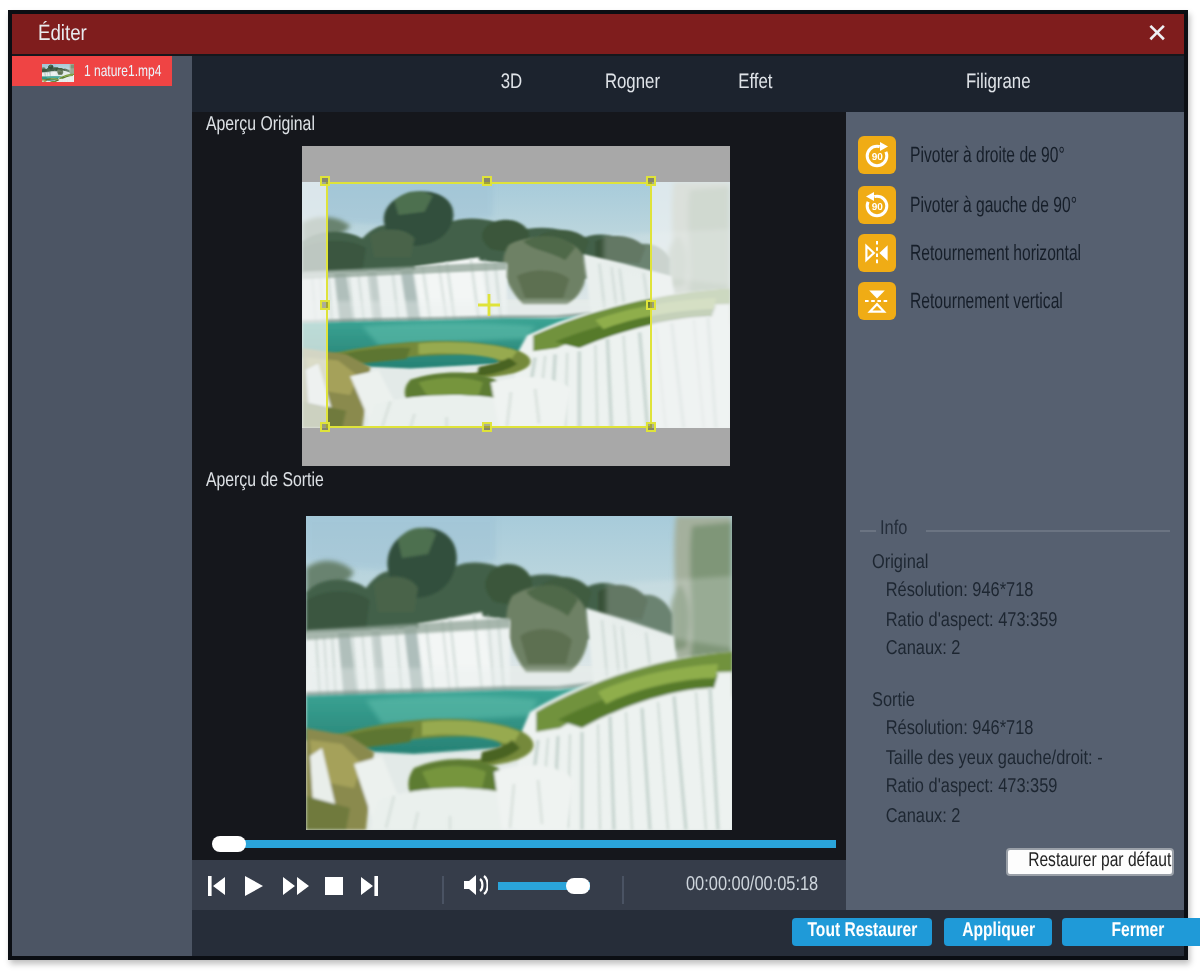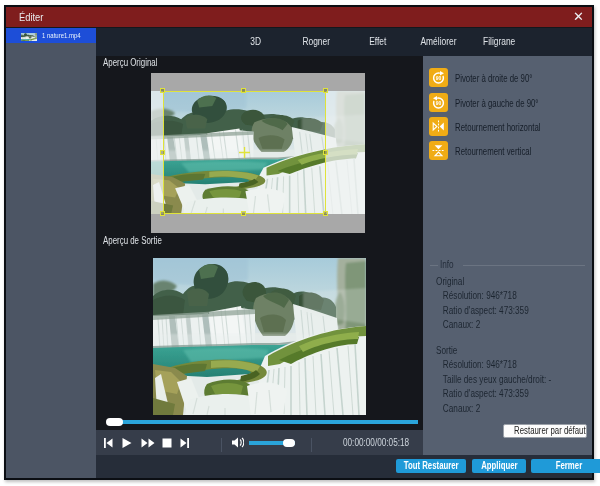--- a/index.html
+++ b/index.html
@@ -4,21 +4,21 @@
 <style>
 * { margin:0; padding:0; box-sizing:border-box; }
 html,body { width:600px; height:486px; background:#ffffff; font-family:"Liberation Sans", sans-serif; overflow:hidden; }
 #win { position:absolute; left:4px; top:5px; width:590px; height:475px; background:#15171c; border:2px solid #0b0e13; box-shadow:1px 2px 3px rgba(0,0,0,0.25); }
 
 #titlebar { position:absolute; left:0; top:0; width:586px; height:20px; background:#7f1d1d; }
 #titlebar .t { position:absolute; left:13px; top:4px; font-size:11px; color:#e9ebee; transform:scaleX(0.85); transform-origin:0 50%; }
 #titlebar .x { position:absolute; right:8px; top:2px; font-size:13px; color:#eef1f4; }
 
 #sidebar { position:absolute; left:0; top:21px; width:90px; height:450px; background:#4c5564; }
-#siditem { position:absolute; left:0; top:0px; width:90px; height:15px; background:#1d4ed8; }
+#siditem { position:absolute; left:0; top:0px; width:80px; height:15px; background:#ef4444; }
 #siditem .th { position:absolute; left:15px; top:2px; width:16px; height:11px; overflow:hidden; }
 #siditem .nm { position:absolute; left:36px; top:3px; font-size:8px; color:#eaf5fc; transform:scaleX(0.75); transform-origin:0 50%; white-space:nowrap; }
 
 #tabbar { position:absolute; left:90px; top:21px; width:496px; height:28px; background:#1c232e; }
 .tab { position:absolute; top:1px; width:61px; height:24px; line-height:24px; text-align:center; font-size:10.5px; color:#dfe3e8; }
 .scl { display:inline-block; transform:scaleX(0.8); transform-origin:center; white-space:nowrap; }
 .tab.active { background:#2aa3dc; color:#ffffff;margin-top:45px; }
 
 #content { position:absolute; left:90px; top:49px; width:327px; height:374px; background:#15171c; }
 .caplabel { position:absolute; left:7px; font-size:10px; color:#dde1e5; transform:scaleX(0.79); transform-origin:0 50%; white-space:nowrap; }
@@ -209,21 +209,20 @@
             <use href="#falls"></use>
           </svg></div>
       <div class="nm">1 nature1.mp4</div>
     </div>
   </div>
   <div id="tabbar">
     <div class="tab active" style="left:68px"><span class="scl">Faire pivoter</span></div>
     <div class="tab" style="left:129px"><span class="scl">3D</span></div>
     <div class="tab" style="left:251px"><span class="scl">Effet</span></div>
     <div class="tab" style="left:190px"><span class="scl">Rogner</span></div>
-    <div class="tab" style="left:312px"><span class="scl">Améliorer</span></div>
     <div class="tab" style="left:373px"><span class="scl">Filigrane</span></div>
   </div>
   <div id="content">
     <div class="caplabel" style="top:1px">Aperçu Original</div>
     <div id="graybox">
       <div id="photo1">
           <svg width="214" height="123" viewBox="0 0 213 157" preserveAspectRatio="none">
             <use href="#falls"></use>
           </svg>
         <div class="wash" style="left:0;top:0;width:12px;height:123px"></div>

